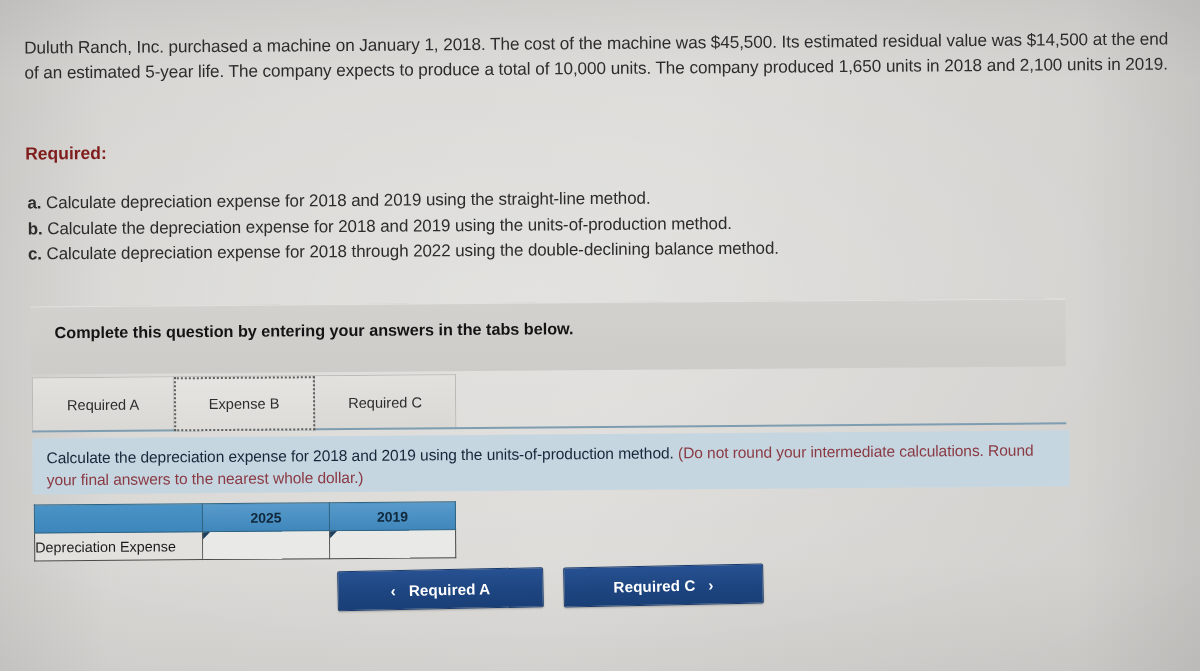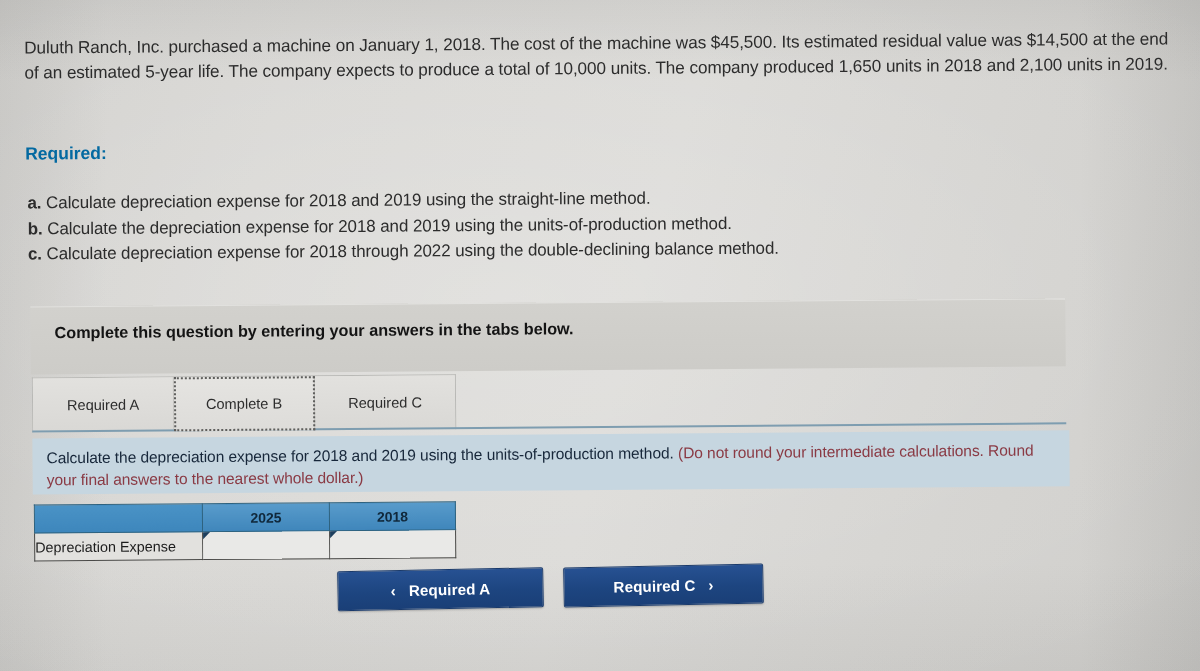--- a/index.html
+++ b/index.html
@@ -51,21 +51,21 @@
     letter-spacing: -0.1px;
   }
 
   
   .required-head {
     position: absolute;
     left: 26px;
     top: 139px;
     font-size: 17.5px;
     font-weight: bold;
-    color: #0369a1;
+    color: #7f1d1d;
   }
   .required-list {
     position: absolute;
     left: 28px;
     top: 186px;
     font-size: 17px;
     line-height: 25.5px;
     color: #2c2c2c;
     letter-spacing: -0.1px;
   }
@@ -264,21 +264,21 @@
   <div class="banner">
     <div class="banner-text">Complete this question by entering your answers in the tabs below.</div>
   </div>
 
   <div class="tabstrip">
     <div class="tabrow">
       <div class="tab">
         <span>Required A</span>
       </div>
       <div class="tab active">
-        <span>Complete B</span>
+        <span>Expense B</span>
       </div>
       <div class="tab">
         <span>Required C</span>
       </div>
     </div>
     <div class="tab-underline"></div>
   </div>
 
   <div class="instr">
     <span>Calculate the depreciation expense for 2018 and 2019 using the units-of-production method.</span>
@@ -288,21 +288,21 @@
   <table class="anstable">
     <colgroup>
       <col style="width:168px">
       <col style="width:127px">
       <col style="width:126px">
     </colgroup>
     <thead>
       <tr>
         <th class="blank"></th>
         <th>2025</th>
-        <th>2018</th>
+        <th>2019</th>
       </tr>
     </thead>
     <tbody>
       <tr>
         <td class="rowlabel">Depreciation Expense</td>
         <td class="cellinput"></td>
         <td class="cellinput"></td>
       </tr>
     </tbody>
   </table>

